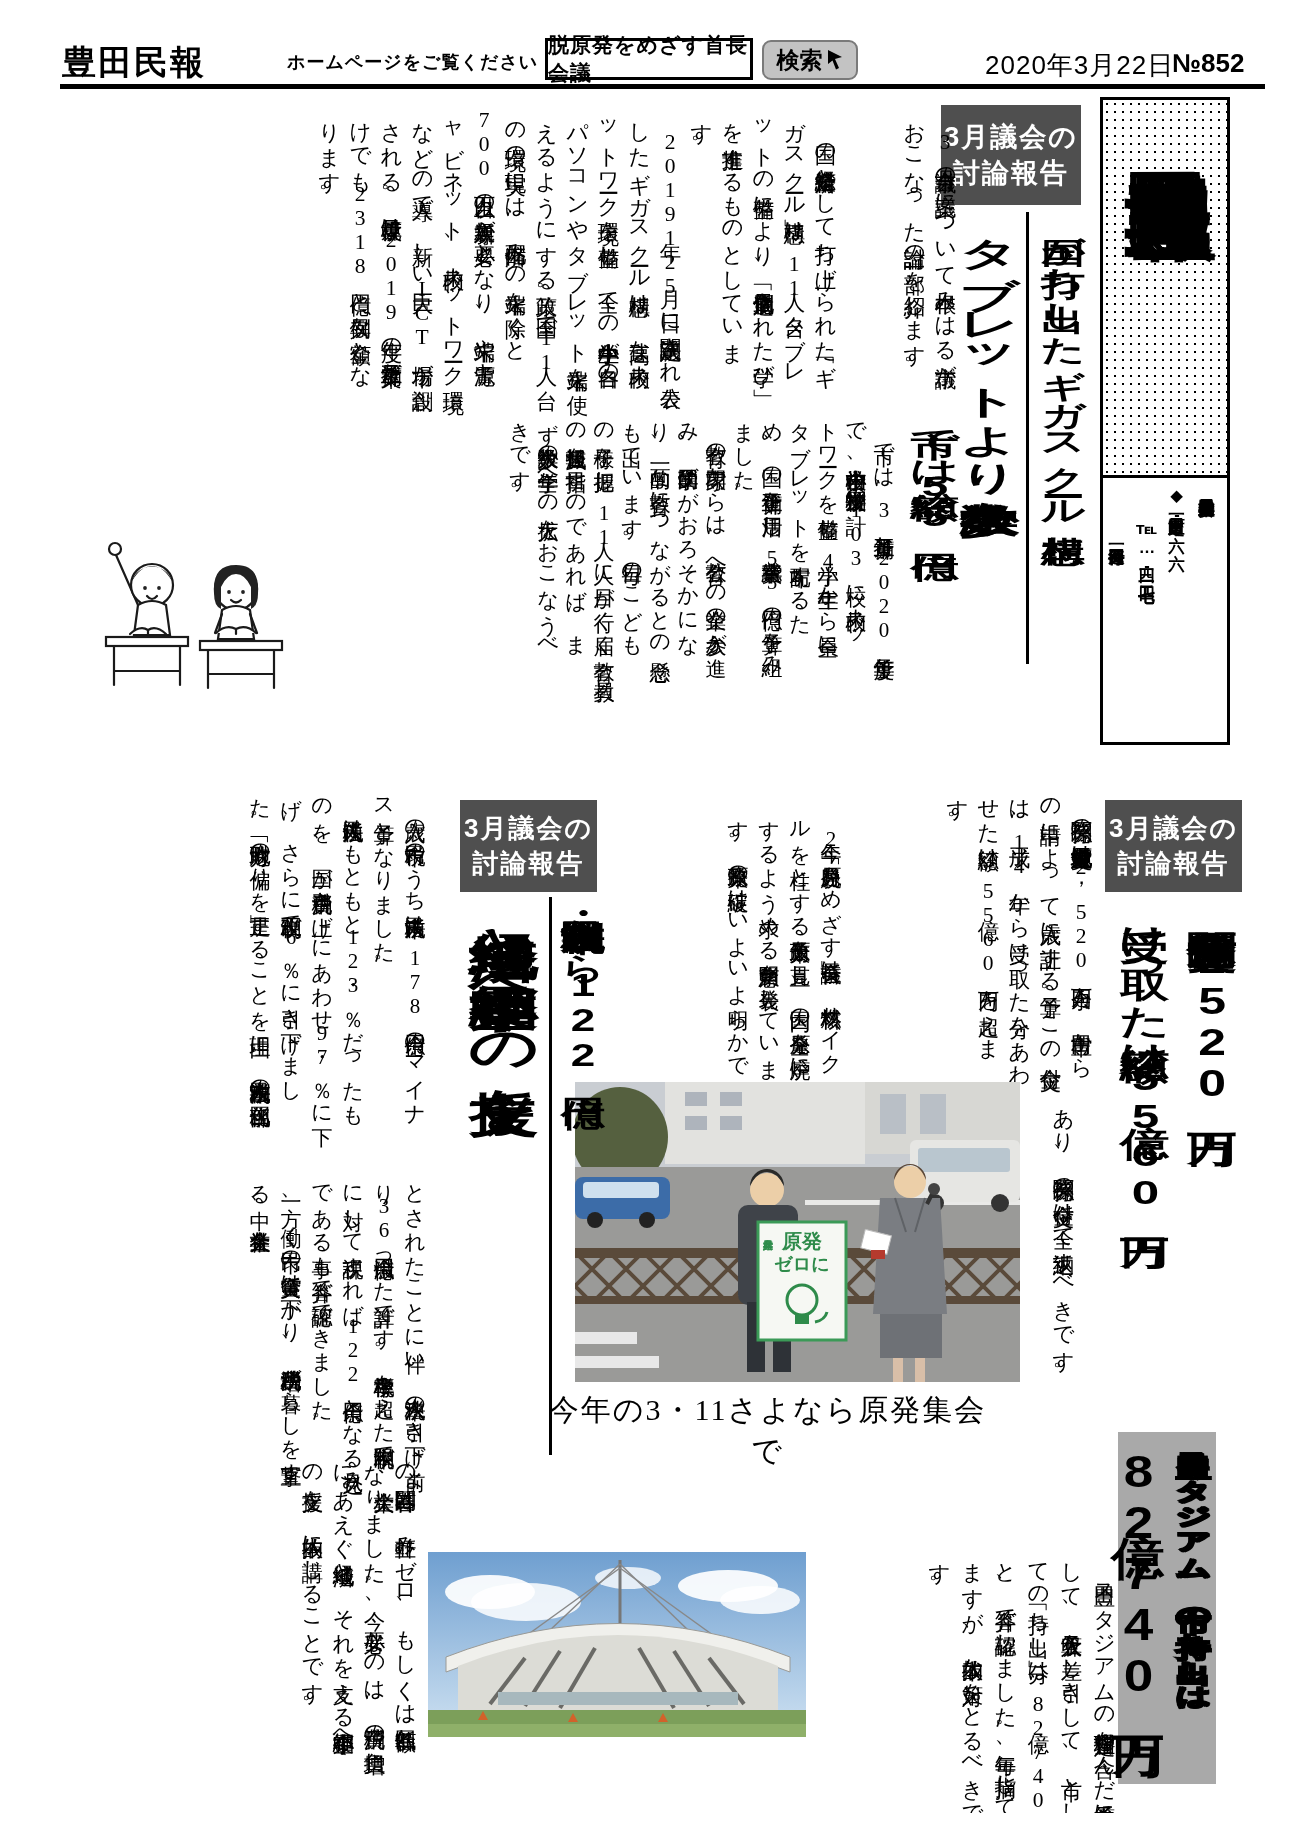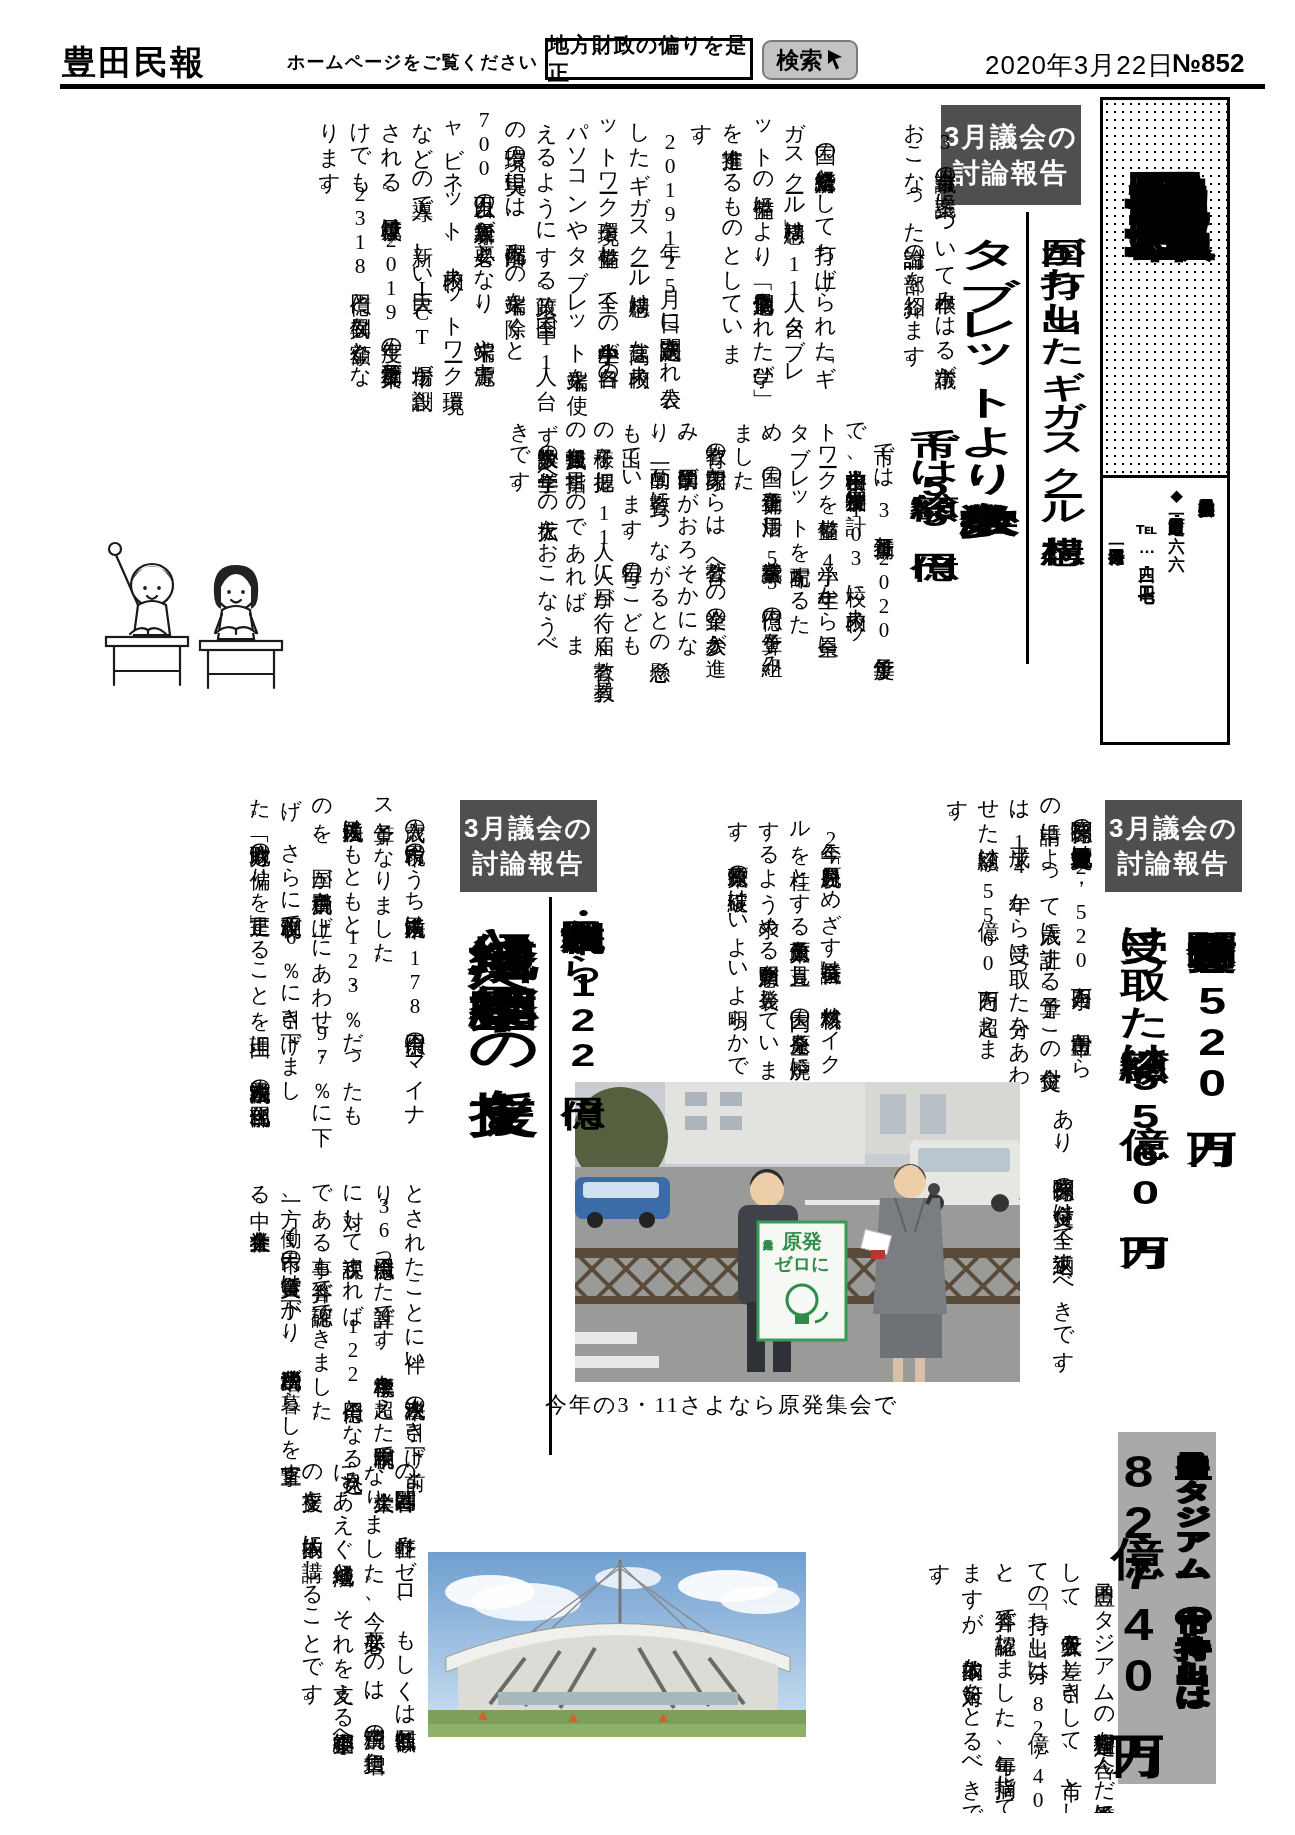--- a/index.html
+++ b/index.html
@@ -37,34 +37,34 @@
                  font-size:16.5px;line-height:30px;}
   .masthead-info p{margin:0;padding:0;}
   .searchbox{position:absolute;left:545px;top:38px;width:208px;height:42px;border:3px solid #000;
              box-sizing:border-box;display:flex;align-items:center;justify-content:center;
              font-size:21px;font-weight:bold;letter-spacing:1px;}
   .searchbtn{position:absolute;left:762px;top:40px;width:96px;height:40px;background:#c3c3c3;
              border:2px solid #7a7a7a;border-radius:9px;box-sizing:border-box;
              display:flex;align-items:center;justify-content:center;gap:3px;
              font-size:23px;font-weight:bold;}
   .graystrip{position:absolute;left:1118px;top:1432px;width:98px;height:352px;background:#a9a9a9;}
-  .caption{position:absolute;left:545px;top:1390px;width:445px;text-align:left;font-size:22px;
+  .caption{position:absolute;left:545px;top:1390px;width:445px;text-align:center;font-size:30px;
            letter-spacing:2px;}
   .outline-white{color:#fff;-webkit-text-stroke:1.8px #000;
                  text-shadow:1px 1px 0 #000,-1px -1px 0 #000,1px -1px 0 #000,-1px 1px 0 #000;}
 </style>
 </head>
 <body>
 
 <div class="page">
 
   <div class="abs sans" style="left:62px;top:40px;font-size:34px;font-weight:900;letter-spacing:2px;">豊田民報</div>
   <div class="abs sans" style="left:287px;top:50px;font-size:18px;font-weight:bold;letter-spacing:1px;">ホームページをご覧ください</div>
   <div class="searchbox sans">
-    <span>地方財政の偏りを是正</span>
+    <span>脱原発をめざす首長会議</span>
   </div>
   <div class="searchbtn sans">
     <span>検索</span>
     <span style="display:inline-block;width:18px;height:22px;">
       <svg width="18" height="22" viewBox="0 0 18 22">
           <path d="M2,1 L16,8 L9,10 L13,19 L10,20.5 L6.5,11.5 L2,15 Z" fill="#000"></path>
         </svg>
     </span>
   </div>
   <div class="abs sans" style="left:985px;top:48px;font-size:26px;font-weight:400;letter-spacing:1px;">2020年3月22日</div>

